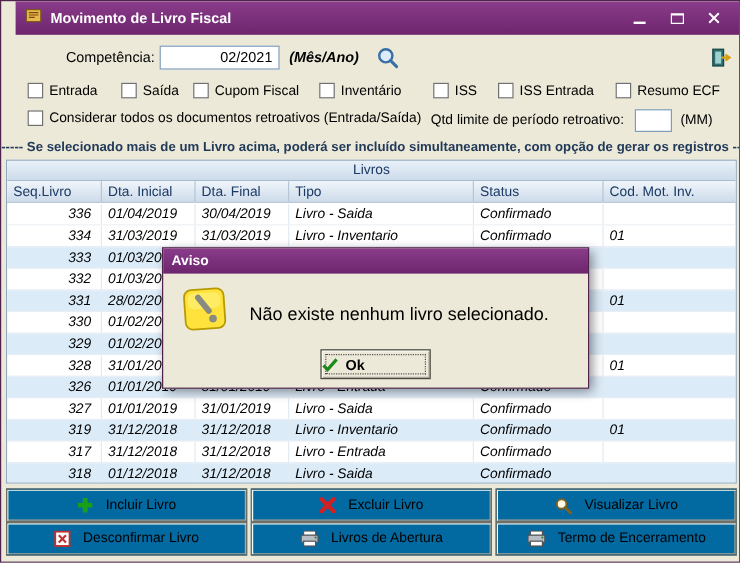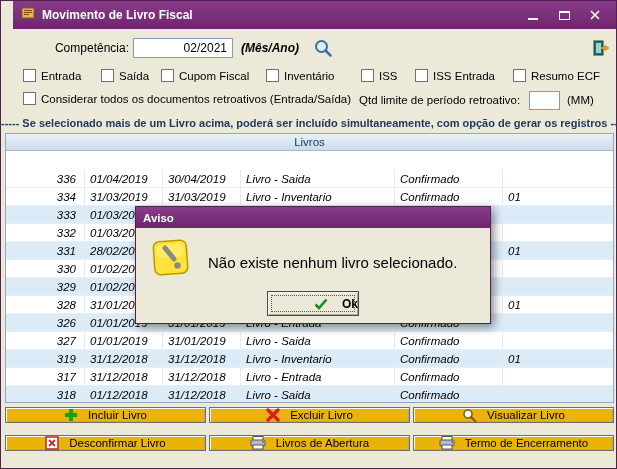--- a/index.html
+++ b/index.html
@@ -59,39 +59,39 @@
   .trow.hl { background: #dcebf8; }
   .tcell { padding: 3px 0 0 5px; border-right: 1px solid #e2eaf2; overflow: hidden; white-space: nowrap; }
   .c-seq { width: 79px; } .c-inicial { width: 78px; } .c-final { width: 78px; }
   .c-tipo { width: 154px; } .c-status { width: 108px; } .c-cod { flex: 1; border-right: none; }
   .trow .c-seq { text-align: right; padding-right: 8px; }
 
   
   .btns { position: absolute; left: 4px; width: 609px; display: grid;
           grid-template-columns: repeat(3, 1fr); gap: 3px; }
   .btns-r1 { top: 378px; } .btns-r2 { top: 406px; border-radius: 6px; }
-  .btn { height: 16px; background: #eab308; border: 1px solid #716f64;
+  .btn { height: 28px; background: #0369a1; border: 1px solid #716f64;
          box-shadow: inset 1px 1px 0 #fdfdf8, inset -1px -1px 0 #aca899;
          display: flex; align-items: center; justify-content: center; gap: 10px;
          font: 11.5px "Liberation Sans", sans-serif; cursor: pointer; }
 
   
   .dialog { position: absolute; left: 114px; top: 177px; width: 356px; height: 118px;
             background: #ece9d8; border: 1px solid #4d234d;
             box-shadow: 3px 3px 9px rgba(0,0,0,0.45); z-index: 20; margin-left: 20px; }
   .dialog-titlebar { height: 21px; background: linear-gradient(#8a3c8a, #6d256d);
                      color: #fff; font-weight: bold; font-size: 11.5px;
                      display: flex; align-items: center; padding-left: 7px; }
   .dialog-body { position: relative; height: 96px; }
   .warn-pos { position: absolute; left: 14px; top: 8px; }
   .dialog-msg { position: absolute; left: 72px; top: 26px; font-size: 15px; color: #000; }
   .ok-button { position: absolute; left: 50%; transform: translateX(-50%); bottom: 8px;
                width: 92px; height: 25px; background: #ece9d8; border: 1px solid #4a4a42;
                box-shadow: inset 1px 1px 0 #fdfdf8, inset -1px -1px 0 #aca899;
-               display: flex; align-items: center; justify-content: flex-end; gap: 14px;
+               display: flex; align-items: center; justify-content: flex-start; gap: 6px;
                font: bold 12px "Liberation Sans", sans-serif; cursor: pointer; }
   .ok-button::after { content: ""; position: absolute; inset: 3px; border: 1px dotted #555; }
 </style>
 </head>
 <body>
 
 <div class="window">
 
   <div class="titlebar">
     <span>
@@ -175,20 +175,28 @@
         </label>
       <span class="qtd-label">Qtd limite de período retroativo:</span>
       <input class="qtd-input" value="" style="">
       <span class="mm-label">(MM)</span>
     </div>
 
     <div class="info-line">----- Se selecionado mais de um Livro acima, poderá ser incluído simultaneamente, com opção de gerar os registros -----</div>
 
     <div class="table">
       <div class="table-title">Livros</div>
+      <div class="thead" id="thead">
+          <div class="hcell c-seq">Seq.Livro</div>
+          <div class="hcell c-inicial">Dta. Inicial</div>
+          <div class="hcell c-final">Dta. Final</div>
+          <div class="hcell c-tipo">Tipo</div>
+          <div class="hcell c-status">Status</div>
+          <div class="hcell c-cod">Cod. Mot. Inv.</div>
+        </div>
       <div class="tbody" id="tbody">
           <div class="trow">
             <div class="tcell c-seq">336</div>
             <div class="tcell c-inicial">01/04/2019</div>
             <div class="tcell c-final">30/04/2019</div>
             <div class="tcell c-tipo">Livro - Saida</div>
             <div class="tcell c-status">Confirmado</div>
             <div class="tcell c-cod"></div>
           </div>
           <div class="trow">

